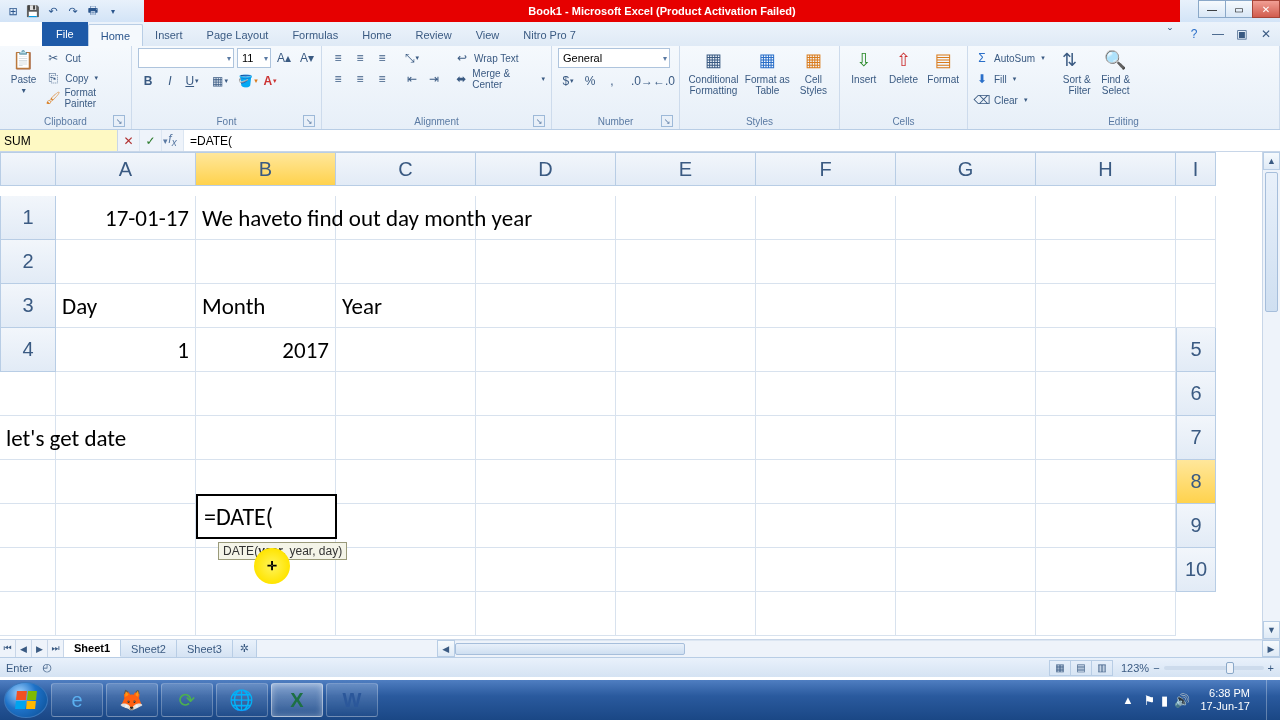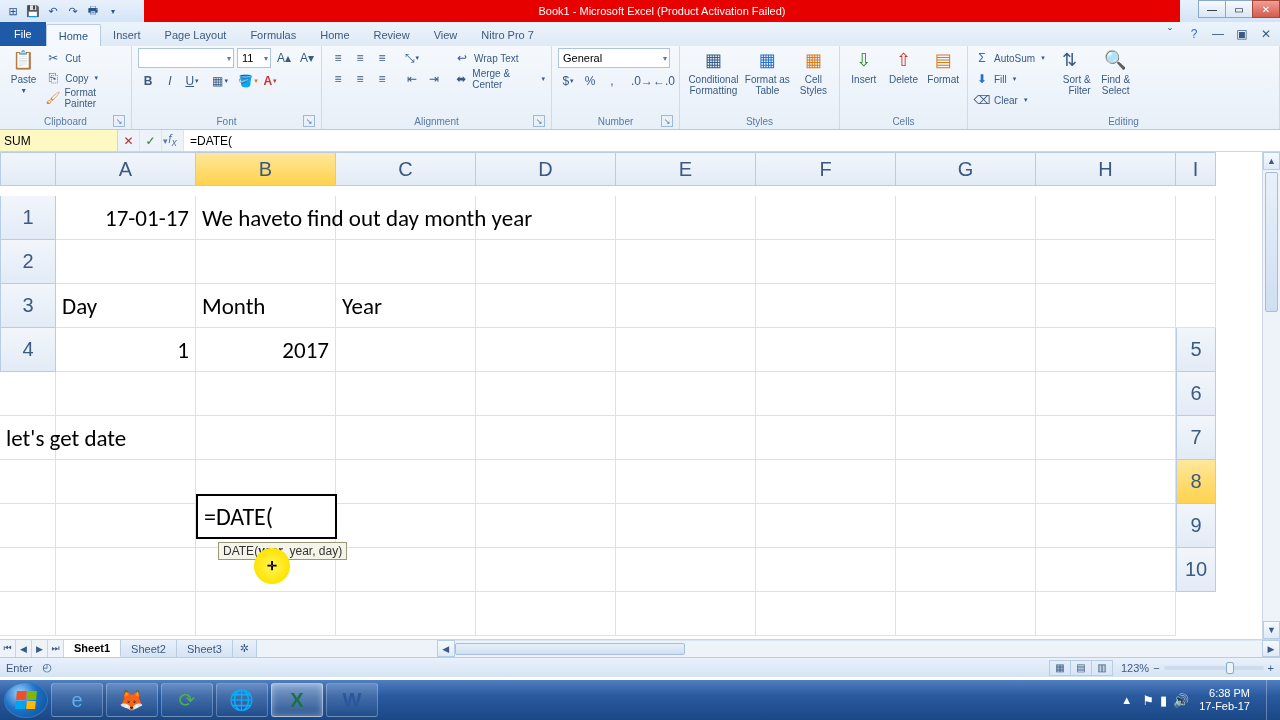--- a/index.html
+++ b/index.html
@@ -3,27 +3,27 @@
 <meta charset="utf-8">
 <style>
 * { margin:0; padding:0; box-sizing:border-box; font-family:"Segoe UI",Tahoma,sans-serif; -webkit-user-select:none; user-select:none; }
 body { width:1280px; height:720px; overflow:hidden; background:#fff; position:relative; }
 
 
 .titlebar { height:22px; background:linear-gradient(#e8f1fb,#d3e4f7); display:flex; align-items:center; position:relative; }
 .titlebar .qat { display:flex; align-items:center; gap:2px; padding:0 4px; }
 .titlebar .qat-btn { width:18px; height:18px; display:flex; align-items:center; justify-content:center; font-size:11px; color:#2a558c; }
 .titlebar .red-strip { position:absolute; left:144px; right:100px; top:0; bottom:0; background:#e60000; display:flex; align-items:center; justify-content:center; }
-.titlebar .title-text { color:#fff; font-size:11px; font-weight:normal; }
+.titlebar .title-text { color:#fff; font-size:11px; font-weight:bold; }
 .titlebar .win-btns { position:absolute; right:0; top:0; display:flex; height:20px; }
 .titlebar .win-btn { width:28px; height:18px; border:1px solid #8aa8c8; background:linear-gradient(#f6fafd,#d9e7f6); display:flex; align-items:center; justify-content:center; font-size:10px; margin-left:-1px; }
 .titlebar .win-btn.close { background:linear-gradient(#f19f94,#d15c4e); color:#fff; border-color:#a64538; }
 
 
-.ribbon-tabs { height:24px; background:linear-gradient(#ecf3fb,#dfeaf6); display:flex; align-items:flex-end; padding-left:0; position:relative; }
+.ribbon-tabs { height:24px; background:linear-gradient(#ecf3fb,#dfeaf6); display:flex; align-items:flex-end; padding-left:0; position:relative;margin-left:42px; }
 .file-tab { background:#1e5aa8; color:#fff; padding:4px 14px; font-size:11px; height:24px; display:flex; align-items:center; }
 .rtab { padding:4px 12px; font-size:11px; color:#3a5a82; height:22px; display:flex; align-items:center; }
 .rtab.active { background:#f5f9fd; border:1px solid #b8cde5; border-bottom:none; border-radius:2px 2px 0 0; color:#2a558c; }
 .ribbon-tabs .help { position:absolute; right:6px; top:4px; display:flex; gap:8px; font-size:12px; color:#3a5a82; }
 .help span { width:16px; height:16px; display:flex; align-items:center; justify-content:center; }
 
 
 .ribbon { height:84px; background:linear-gradient(#f5f9fd,#e7eff8); border-bottom:1px solid #b8cde5; display:flex; }
 .group { border-right:1px solid #cddbec; padding:2px 6px 0; display:flex; flex-direction:column; }
 .group-body { flex:1; display:flex; align-items:flex-start; gap:4px; }
@@ -558,17 +558,17 @@
     </div>
   <div class="tray">
     <span>▲</span>
     <div class="icons">
       <span>⚑</span>
       <span>▮</span>
       <span>🔊</span>
     </div>
     <div class="clock">
       <div>6:38 PM</div>
-      <div>17-Feb-17</div>
+      <div>17-Jun-17</div>
     </div>
     <div class="showdesk"></div>
   </div>
 </div>
 
 </body></html>

